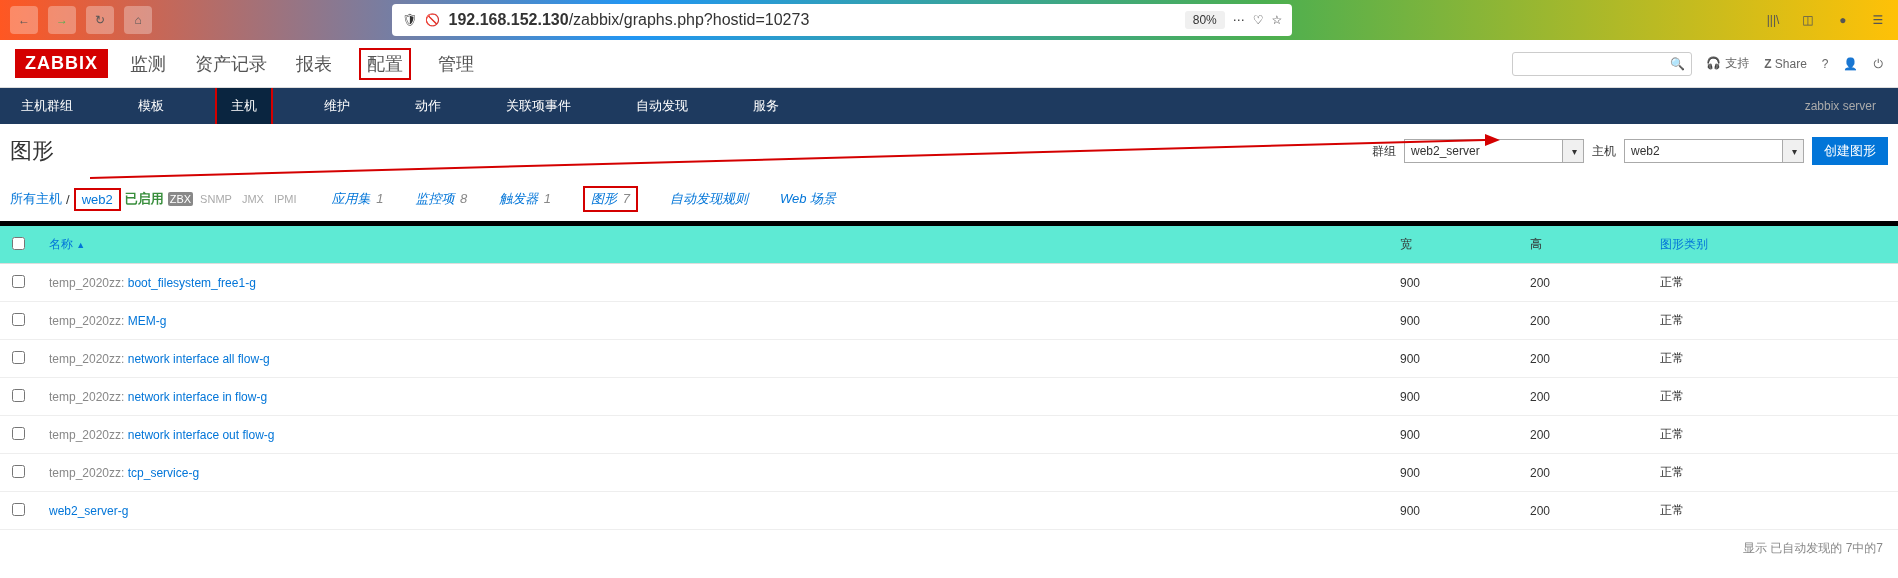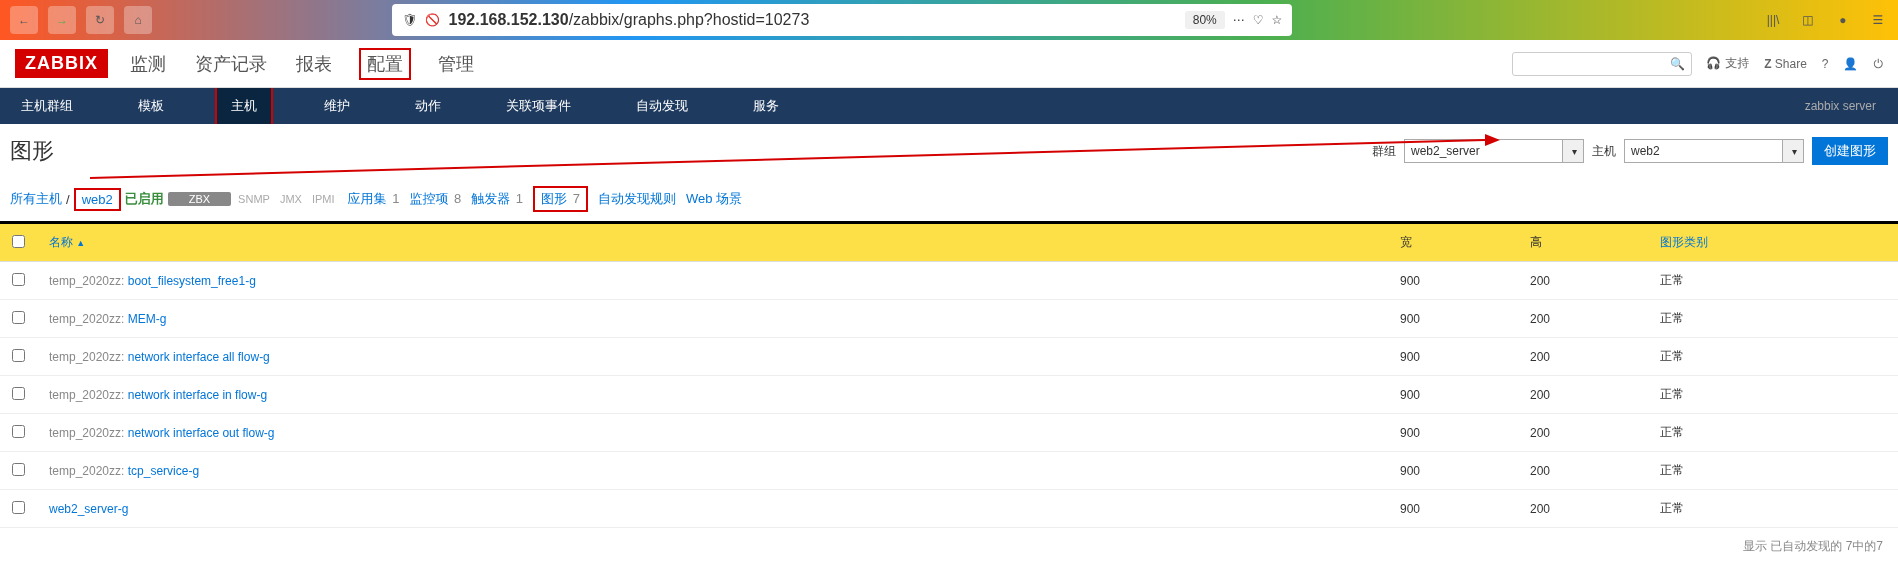--- a/index.html
+++ b/index.html
@@ -34,27 +34,27 @@
     .control-label { color: #333; }
     .select-box { width: 180px; height: 24px; border: 1px solid #aaa; display: flex; align-items: center; padding: 0 6px; background: #fff; position: relative; }
     .select-box::after { content: ""; position: absolute; right: 0; top: 0; width: 20px; height: 100%; border-left: 1px solid #aaa; background: #f0f0f0; }
     .select-arrow { position: absolute; right: 6px; z-index: 1; font-size: 10px; }
     .btn-primary { background: #0275d8; color: #fff; padding: 5px 12px; border: none; cursor: pointer; font-size: 13px; position: relative; }
     
     .filter-bar { display: flex; align-items: center; padding: 8px 10px; gap: 4px; font-size: 13px; border-bottom: 1px solid transparent; }
     .filter-link { color: #0275d8; cursor: pointer; }
     .filter-boxed { border: 2px solid #d40000; padding: 2px 6px; }
     .filter-green { color: #388e3c; font-weight: bold; }
-    .badge-zbx { background: #ccc; color: #fff; padding: 1px 21px; border-radius: 2px; font-size: 11px; }
+    .badge-zbx { background: #ccc; color: #fff; padding: 1px 2px; border-radius: 2px; font-size: 11px; }
     .badge-snmp { color: #aaa; padding: 1px 3px; font-size: 11px; }
-    .filter-item { color: #0275d8; cursor: pointer; margin-left: 6px; }
+    .filter-item { color: #0275d8; cursor: pointer; margin-left: 28px; font-style: italic; }
     .filter-count { color: #888; margin-left: 2px; }
     
     .table { width: 100%; border-collapse: collapse; }
-    .table th { text-align: left; padding: 10px 12px; background: #fde047; font-weight: normal; color: #0275d8; border-top: 3px solid #000000; border-bottom: 1px solid #ddd; font-size: 12px; }
+    .table th { text-align: left; padding: 10px 12px; background: #5eead4; font-weight: normal; color: #0275d8; border-top: 5px solid #000000; border-bottom: 1px solid #ddd; font-size: 12px; }
     .table th.plain { color: #333; }
     .table td { padding: 10px 12px; border-bottom: 1px solid #eee; font-size: 12px; }
     .table td a { color: #0275d8; text-decoration: none; }
     .table .prefix { color: #888; }
     .checkbox-col { width: 30px; }
     .sort-indicator { font-size: 9px; }
     
     .footer-text { text-align: right; padding: 10px 15px; color: #888; font-size: 12px; }
     
     .red-arrow { position: absolute; pointer-events: none; }

